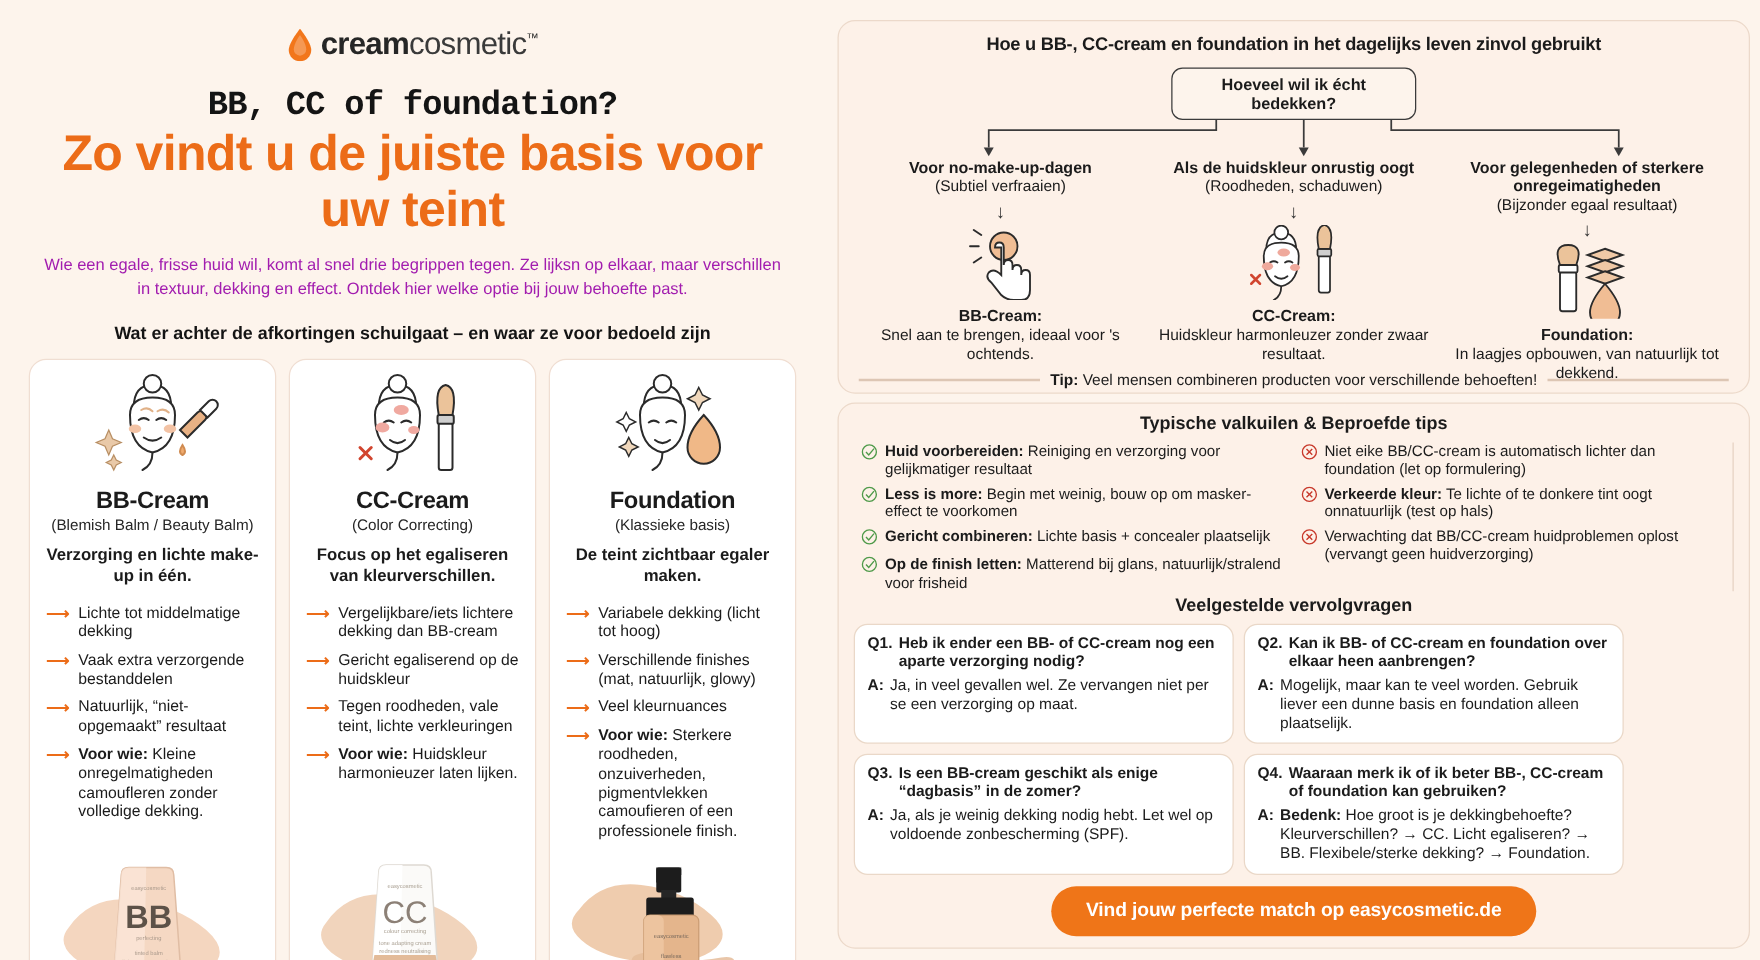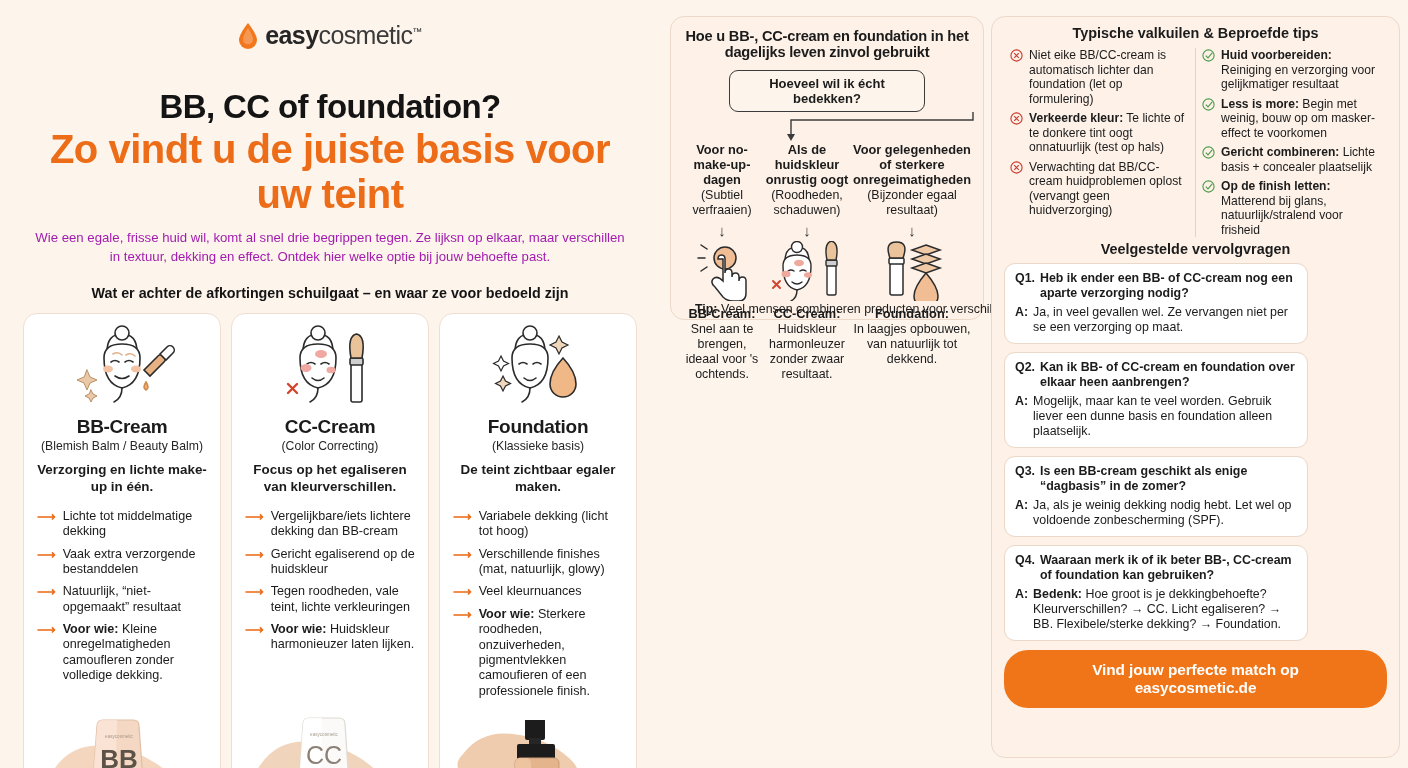--- a/index.html
+++ b/index.html
@@ -19,21 +19,21 @@
     display: flex; flex-direction: column; align-items: center;
     background: #fdf4ec;
   }
   .logo-row { display: flex; align-items: center; justify-content: center; gap: 7px; margin-top: 5px; }
   .logo-drop { width: 20px; height: 27px; position: relative; }
   .logo-drop svg { display: block; }
   .logo-text { font-size: 25px; font-weight: 700; letter-spacing: -0.6px; color: #262626; position: relative; }
   .logo-text .light { font-weight: 400; color: #3a3a3a; }
   .logo-tm { font-size: 10px; vertical-align: super; font-weight: 400; }
 
-  .h1 { font-size: 33px; font-weight: 800; letter-spacing: -0.6px; margin-top: 38px; color: #141414; text-align: center; }
+  .h1 { font-size: 27px; font-weight: 800; letter-spacing: -0.6px; margin-top: 20px; color: #141414; text-align: center; font-family: Liberation Mono, monospace; }
   .h2 { font-size: 40px; font-weight: 800; letter-spacing: -0.5px; color: #ec6c18; text-align: center; margin-top: 1px; }
   .intro { font-size: 13.2px; line-height: 1.45; text-align: center; margin-top: 11px; width: 600px; color: #a21caf; }
   .sub-head { font-size: 14.3px; font-weight: 700; text-align: center; margin-top: 19px; color: #141414; }
 
   .cards { display: flex; gap: 10px; margin-top: 12px; }
   .card {
     width: 198px; height: 528px;
     background: #ffffff;
     border: 1.5px solid #f0ded2;
     border-radius: 14px;
@@ -45,21 +45,21 @@
   .card-title { font-size: 19px; font-weight: 800; text-align: center; margin-top: 2px; letter-spacing: -0.3px; }
   .card-sub { font-size: 12.2px; text-align: center; margin-top: 1px; color: #262626; }
   .card-tag { font-size: 13.4px; font-weight: 700; text-align: center; margin-top: 9px; line-height: 1.22; }
   .bullets { margin-top: 14px; display: flex; flex-direction: column; gap: 7px; }
   .bullet { display: flex; gap: 7px; font-size: 12.6px; line-height: 1.22; }
   .arrow { color: #ec6c18; font-weight: 700; flex: 0 0 auto; font-size: 13px; line-height: 1.2; }
   .bullet b { font-weight: 700; }
   .card-product { position: absolute; left: 0; bottom: 2px; width: 100%; height: 135px; display: flex; align-items: flex-end; justify-content: center; }
 
   
-  .right { width: 748px; height: 768px; padding: 16px 8px 10px 10px; display: flex; flex-direction: row; gap: 7px; }
+  .right { width: 748px; height: 768px; padding: 16px 8px 10px 10px; display: flex; flex-direction: column; gap: 7px; }
   .panel {
     background: #fdf1e8;
     border: 1.5px solid #ecd9ca;
     border-radius: 14px;
     position: relative;
   }
 
   
   .flow { padding: 11px 12px 8px 12px; height: 304px; }
   .flow-title { text-align: center; font-size: 14.6px; font-weight: 700; letter-spacing: -0.2px; }
@@ -121,21 +121,21 @@
 
   <div class="left">
 
     <div class="logo-row">
       <span class="logo-drop">
         <svg width="20" height="27" viewBox="0 0 20 27">
           <path d="M10 1 C10 1 1 12 1 18 a9 9 0 0 0 18 0 C19 12 10 1 10 1 Z" fill="#f2761b"></path>
           <path d="M10 6 C10 6 5 13 5 17.5 a5 5 0 0 0 10 0 C15 13 10 6 10 6 Z" fill="#ffffff" opacity="0.25"></path>
         </svg>
       </span>
-      <span class="logo-text"><span>easy</span><span class="light">cosmetic</span><span class="logo-tm">™</span></span>
+      <span class="logo-text"><span>cream</span><span class="light">cosmetic</span><span class="logo-tm">™</span></span>
     </div>
 
     <div class="h1">BB, CC of foundation?</div>
     <div class="h2">Zo vindt u de juiste basis voor uw teint</div>
     <div class="intro">Wie een egale, frisse huid wil, komt al snel drie begrippen tegen. Ze lijksn op elkaar, maar verschillen in textuur, dekking en effect. Ontdek hier welke optie bij jouw behoefte past.</div>
     <div class="sub-head">Wat er achter de afkortingen schuilgaat – en waar ze voor bedoeld zijn</div>
 
     <div class="cards">
 
       <div class="card">
@@ -419,20 +419,51 @@
         <span class="tip-line"></span>
         <span class="tip-text"><b>Tip:</b><span> Veel mensen combineren producten voor verschillende behoeften!</span></span>
         <span class="tip-line"></span>
       </div>
     </div>
 
     <div class="panel pitfalls">
       <div class="pitfalls-title">Typische valkuilen &amp; Beproefde tips</div>
 
       <div class="pit-cols">
+        <div class="pit-col">
+          <div class="pit-item">
+            <span class="pit-ico"><svg width="13" height="13" viewBox="0 0 13 13">
+                  <circle cx="6.5" cy="6.5" r="5.6" fill="none" stroke="#4f9a4a" stroke-width="1.1"></circle>
+                  <path d="M3.8 6.6 l2.2 2.3 l4.2-5" fill="none" stroke="#4f9a4a" stroke-width="1.1"></path>
+                </svg></span>
+            <span><b>Huid voorbereiden:</b><span> Reiniging en verzorging voor gelijkmatiger resultaat</span></span>
+          </div>
+          <div class="pit-item">
+            <span class="pit-ico"><svg width="13" height="13" viewBox="0 0 13 13">
+                  <circle cx="6.5" cy="6.5" r="5.6" fill="none" stroke="#4f9a4a" stroke-width="1.1"></circle>
+                  <path d="M3.8 6.6 l2.2 2.3 l4.2-5" fill="none" stroke="#4f9a4a" stroke-width="1.1"></path>
+                </svg></span>
+            <span><b>Less is more:</b><span> Begin met weinig, bouw op om masker-effect te voorkomen</span></span>
+          </div>
+          <div class="pit-item">
+            <span class="pit-ico"><svg width="13" height="13" viewBox="0 0 13 13">
+                  <circle cx="6.5" cy="6.5" r="5.6" fill="none" stroke="#4f9a4a" stroke-width="1.1"></circle>
+                  <path d="M3.8 6.6 l2.2 2.3 l4.2-5" fill="none" stroke="#4f9a4a" stroke-width="1.1"></path>
+                </svg></span>
+            <span><b>Gericht combineren:</b><span> Lichte basis + concealer plaatselijk</span></span>
+          </div>
+          <div class="pit-item">
+            <span class="pit-ico"><svg width="13" height="13" viewBox="0 0 13 13">
+                  <circle cx="6.5" cy="6.5" r="5.6" fill="none" stroke="#4f9a4a" stroke-width="1.1"></circle>
+                  <path d="M3.8 6.6 l2.2 2.3 l4.2-5" fill="none" stroke="#4f9a4a" stroke-width="1.1"></path>
+                </svg></span>
+            <span><b>Op de finish letten:</b><span> Matterend bij glans, natuurlijk/stralend voor frisheid</span></span>
+          </div>
+        </div>
+
         <div class="pit-col left-col">
           <div class="pit-item">
             <span class="pit-ico"><svg width="13" height="13" viewBox="0 0 13 13">
                   <circle cx="6.5" cy="6.5" r="5.6" fill="none" stroke="#c8392b" stroke-width="1.1"></circle>
                   <path d="M4.2 4.2 l4.6 4.6 M8.8 4.2 l-4.6 4.6" stroke="#c8392b" stroke-width="1.1"></path>
                 </svg></span>
             <span><b></b><span>Niet eike BB/CC-cream is automatisch lichter dan foundation (let op formulering)</span></span>
           </div>
           <div class="pit-item">
             <span class="pit-ico"><svg width="13" height="13" viewBox="0 0 13 13">
@@ -440,51 +471,20 @@
                   <path d="M4.2 4.2 l4.6 4.6 M8.8 4.2 l-4.6 4.6" stroke="#c8392b" stroke-width="1.1"></path>
                 </svg></span>
             <span><b>Verkeerde kleur:</b><span> Te lichte of te donkere tint oogt onnatuurlijk (test op hals)</span></span>
           </div>
           <div class="pit-item">
             <span class="pit-ico"><svg width="13" height="13" viewBox="0 0 13 13">
                   <circle cx="6.5" cy="6.5" r="5.6" fill="none" stroke="#c8392b" stroke-width="1.1"></circle>
                   <path d="M4.2 4.2 l4.6 4.6 M8.8 4.2 l-4.6 4.6" stroke="#c8392b" stroke-width="1.1"></path>
                 </svg></span>
             <span><b></b><span>Verwachting dat BB/CC-cream huidproblemen oplost (vervangt geen huidverzorging)</span></span>
-          </div>
-        </div>
-
-        <div class="pit-col">
-          <div class="pit-item">
-            <span class="pit-ico"><svg width="13" height="13" viewBox="0 0 13 13">
-                  <circle cx="6.5" cy="6.5" r="5.6" fill="none" stroke="#4f9a4a" stroke-width="1.1"></circle>
-                  <path d="M3.8 6.6 l2.2 2.3 l4.2-5" fill="none" stroke="#4f9a4a" stroke-width="1.1"></path>
-                </svg></span>
-            <span><b>Huid voorbereiden:</b><span> Reiniging en verzorging voor gelijkmatiger resultaat</span></span>
-          </div>
-          <div class="pit-item">
-            <span class="pit-ico"><svg width="13" height="13" viewBox="0 0 13 13">
-                  <circle cx="6.5" cy="6.5" r="5.6" fill="none" stroke="#4f9a4a" stroke-width="1.1"></circle>
-                  <path d="M3.8 6.6 l2.2 2.3 l4.2-5" fill="none" stroke="#4f9a4a" stroke-width="1.1"></path>
-                </svg></span>
-            <span><b>Less is more:</b><span> Begin met weinig, bouw op om masker-effect te voorkomen</span></span>
-          </div>
-          <div class="pit-item">
-            <span class="pit-ico"><svg width="13" height="13" viewBox="0 0 13 13">
-                  <circle cx="6.5" cy="6.5" r="5.6" fill="none" stroke="#4f9a4a" stroke-width="1.1"></circle>
-                  <path d="M3.8 6.6 l2.2 2.3 l4.2-5" fill="none" stroke="#4f9a4a" stroke-width="1.1"></path>
-                </svg></span>
-            <span><b>Gericht combineren:</b><span> Lichte basis + concealer plaatselijk</span></span>
-          </div>
-          <div class="pit-item">
-            <span class="pit-ico"><svg width="13" height="13" viewBox="0 0 13 13">
-                  <circle cx="6.5" cy="6.5" r="5.6" fill="none" stroke="#4f9a4a" stroke-width="1.1"></circle>
-                  <path d="M3.8 6.6 l2.2 2.3 l4.2-5" fill="none" stroke="#4f9a4a" stroke-width="1.1"></path>
-                </svg></span>
-            <span><b>Op de finish letten:</b><span> Matterend bij glans, natuurlijk/stralend voor frisheid</span></span>
           </div>
         </div>
       </div>
 
       <div class="faq-title">Veelgestelde vervolgvragen</div>
 
       <div class="faq-grid">
         <div class="faq-card">
           <div class="faq-q">
               <span class="faq-lbl">Q1.</span>

